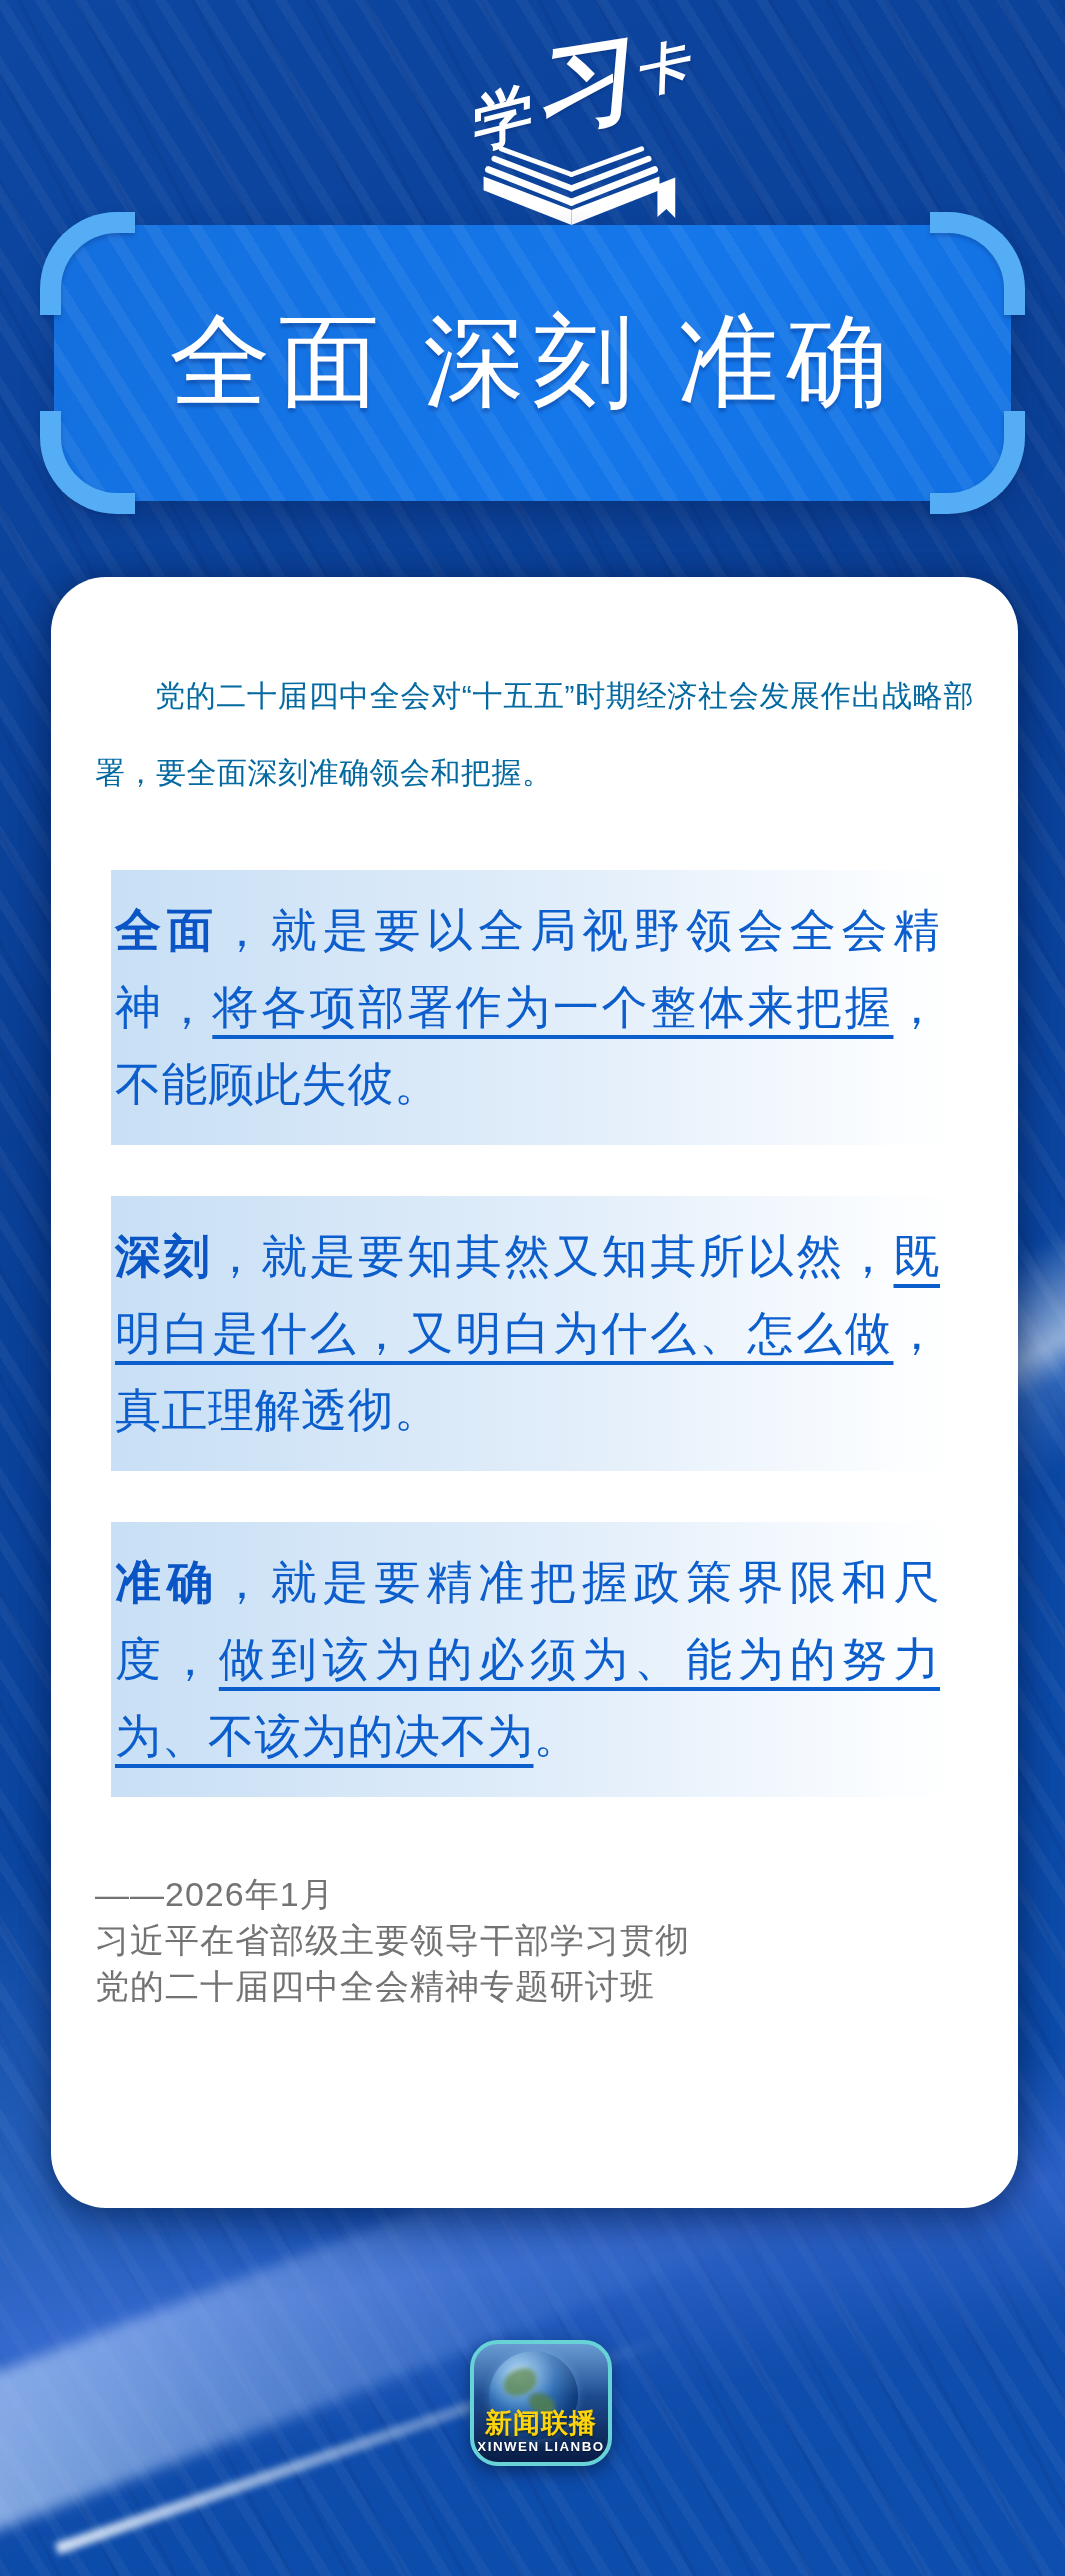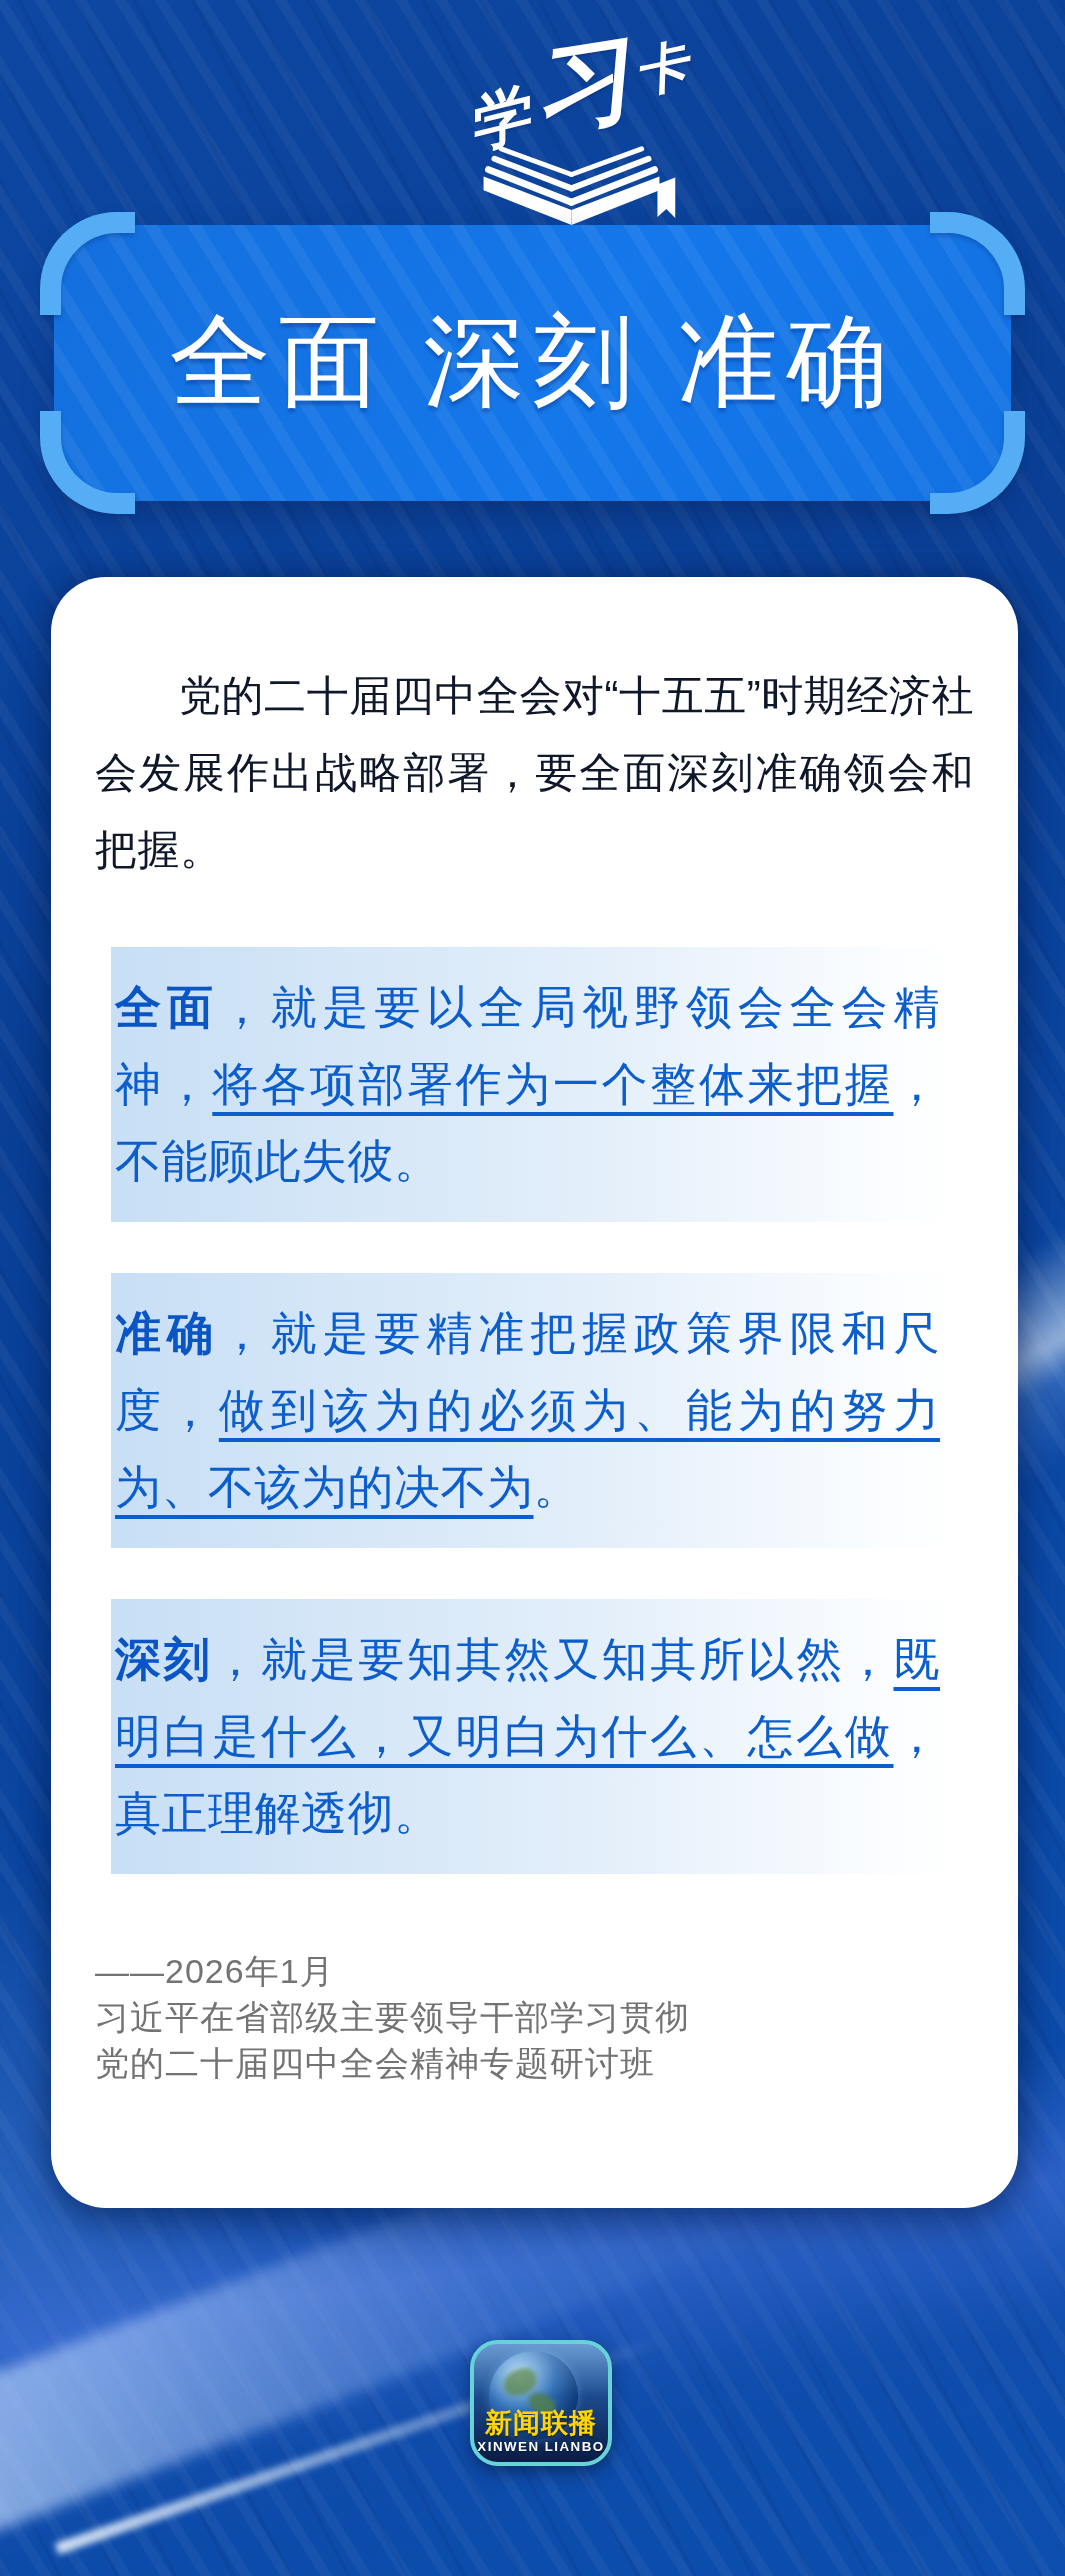--- a/index.html
+++ b/index.html
@@ -72,21 +72,21 @@
   .br-br{right:-14px;bottom:-13px;border-right-width:21px;border-bottom-width:21px;border-bottom-right-radius:77px;}
 
   
   .card{
     position:absolute;z-index:2;left:51px;top:577px;width:967px;height:1631px;
     background:#ffffff;border-radius:55px;
     box-shadow:0 0 30px rgba(4,24,70,.42),0 18px 39px rgba(4,24,70,.35);
     padding:80px 44px 0 44px;
   }
   .intro{
-    margin:0;font-size:42px;line-height:77px;color:#0f172a;
+    margin:0;font-size:30px;line-height:77px;color:#0369a1;
     text-indent:2em;text-align:justify;letter-spacing:0.5px;
   }
   .point{
     margin:16px;margin-top:59px;padding:22px 18px 22px 4px;
     font-size:46px;line-height:77px;color:#0d5ecd;text-align:justify;letter-spacing:0.5px;
     background:linear-gradient(90deg,#c8dff5 0%,#e2eefa 55%,#fbfdff 92%,#ffffff 100%);
   }
   .point + .point{margin-top:51px;}
   .point b{font-weight:900;color:#0a55c5;}
   .point u{
@@ -165,25 +165,25 @@
   </div>
 
   <div class="card">
     <p class="intro">党的二十届四中全会对“十五五”时期经济社会发展作出战略部署，要全面深刻准确领会和把握。</p>
 
     <p class="point">
       <b>全面</b><span>，就是要以全局视野领会全会精神，</span><u>将各项部署作为一个整体来把握</u><span>，不能顾此失彼。</span>
     </p>
 
     <p class="point">
-      <b>准确</b><span>，就是要精准把握政策界限和尺度，</span><u>做到该为的必须为、能为的努力为、不该为的决不为</u><span>。</span>
+      <b>深刻</b><span>，就是要知其然又知其所以然，</span><u>既明白是什么，又明白为什么、怎么做</u><span>，真正理解透彻。</span>
     </p>
 
     <p class="point">
-      <b>深刻</b><span>，就是要知其然又知其所以然，</span><u>既明白是什么，又明白为什么、怎么做</u><span>，真正理解透彻。</span>
+      <b>准确</b><span>，就是要精准把握政策界限和尺度，</span><u>做到该为的必须为、能为的努力为、不该为的决不为</u><span>。</span>
     </p>
 
     <div class="attribution">
       <div>——2026年1月</div>
       <div>习近平在省部级主要领导干部学习贯彻</div>
       <div>党的二十届四中全会精神专题研讨班</div>
     </div>
   </div>
 
   <div class="app-icon">

